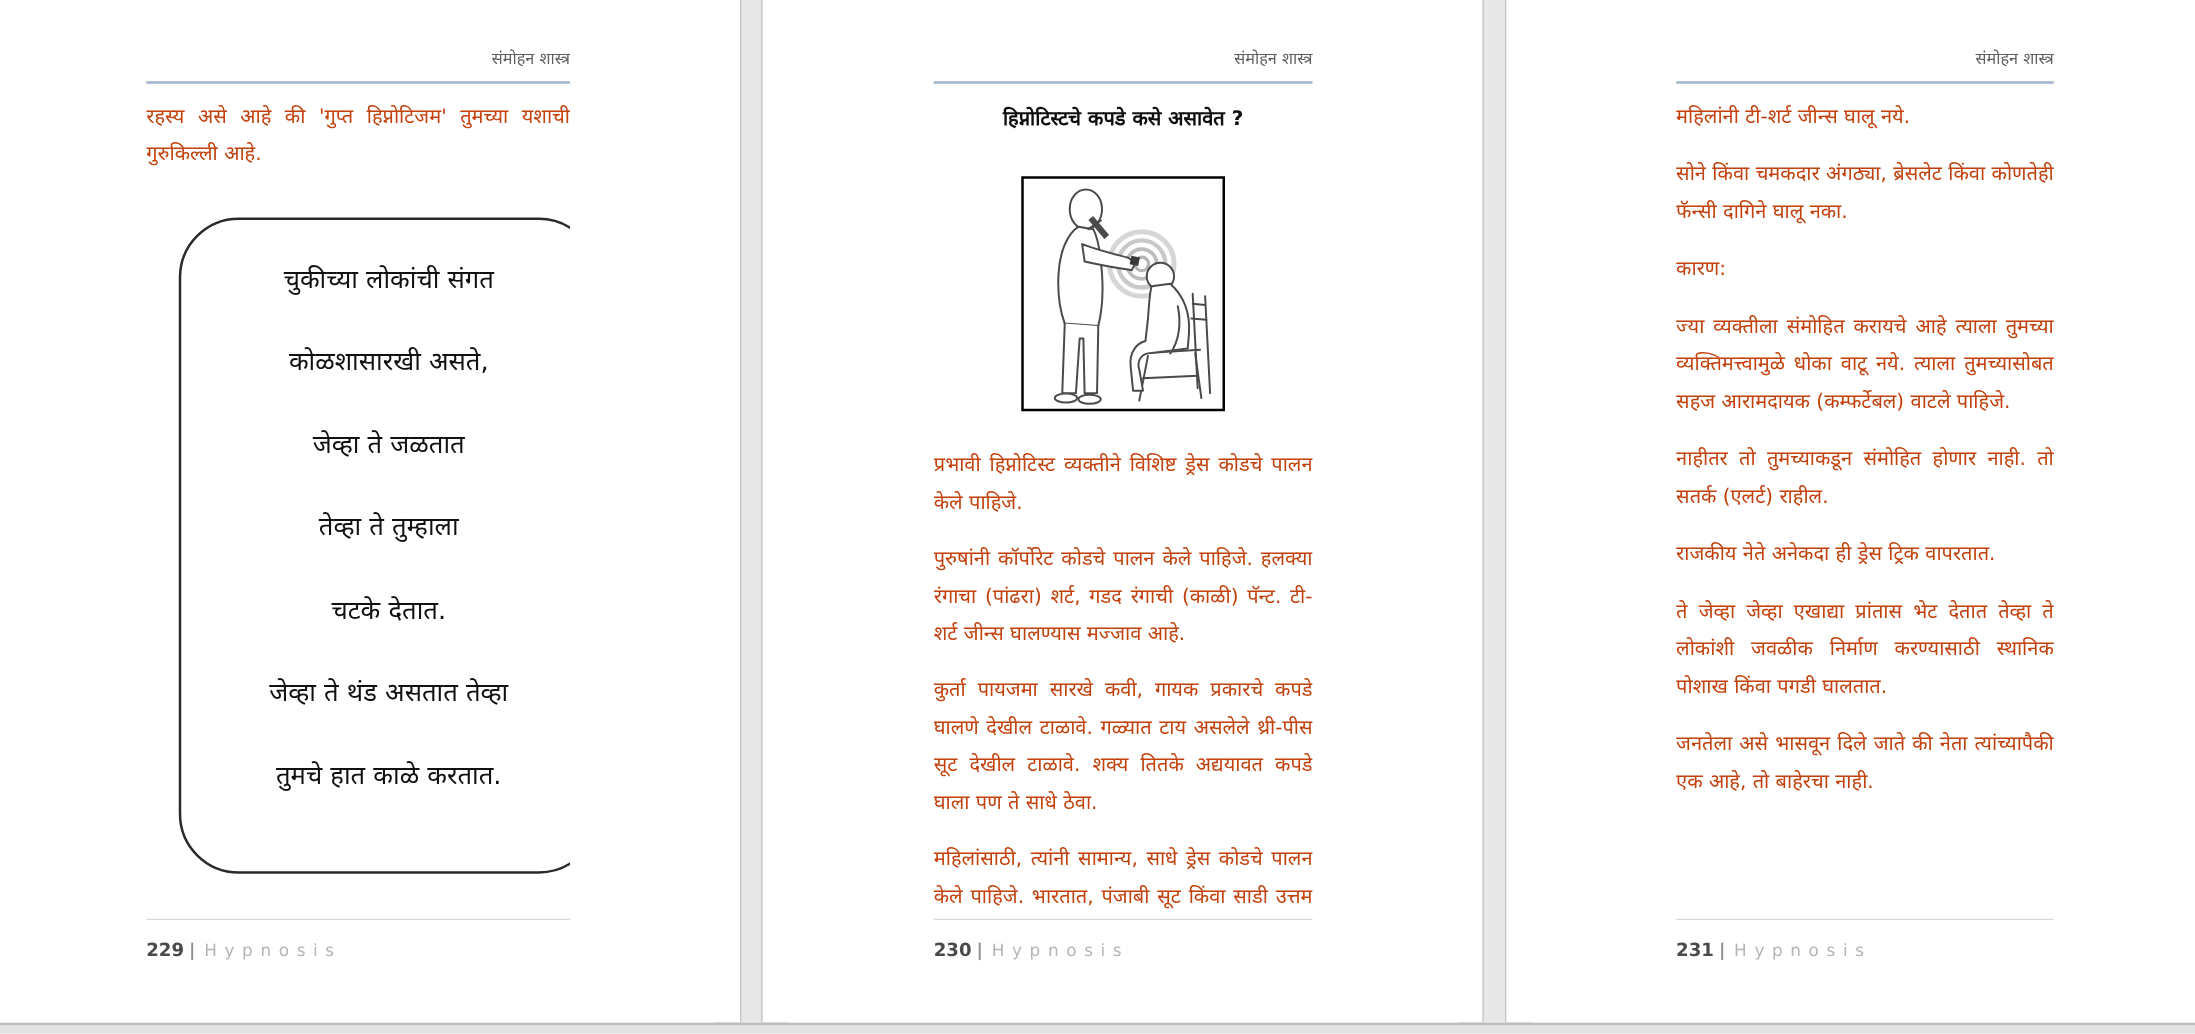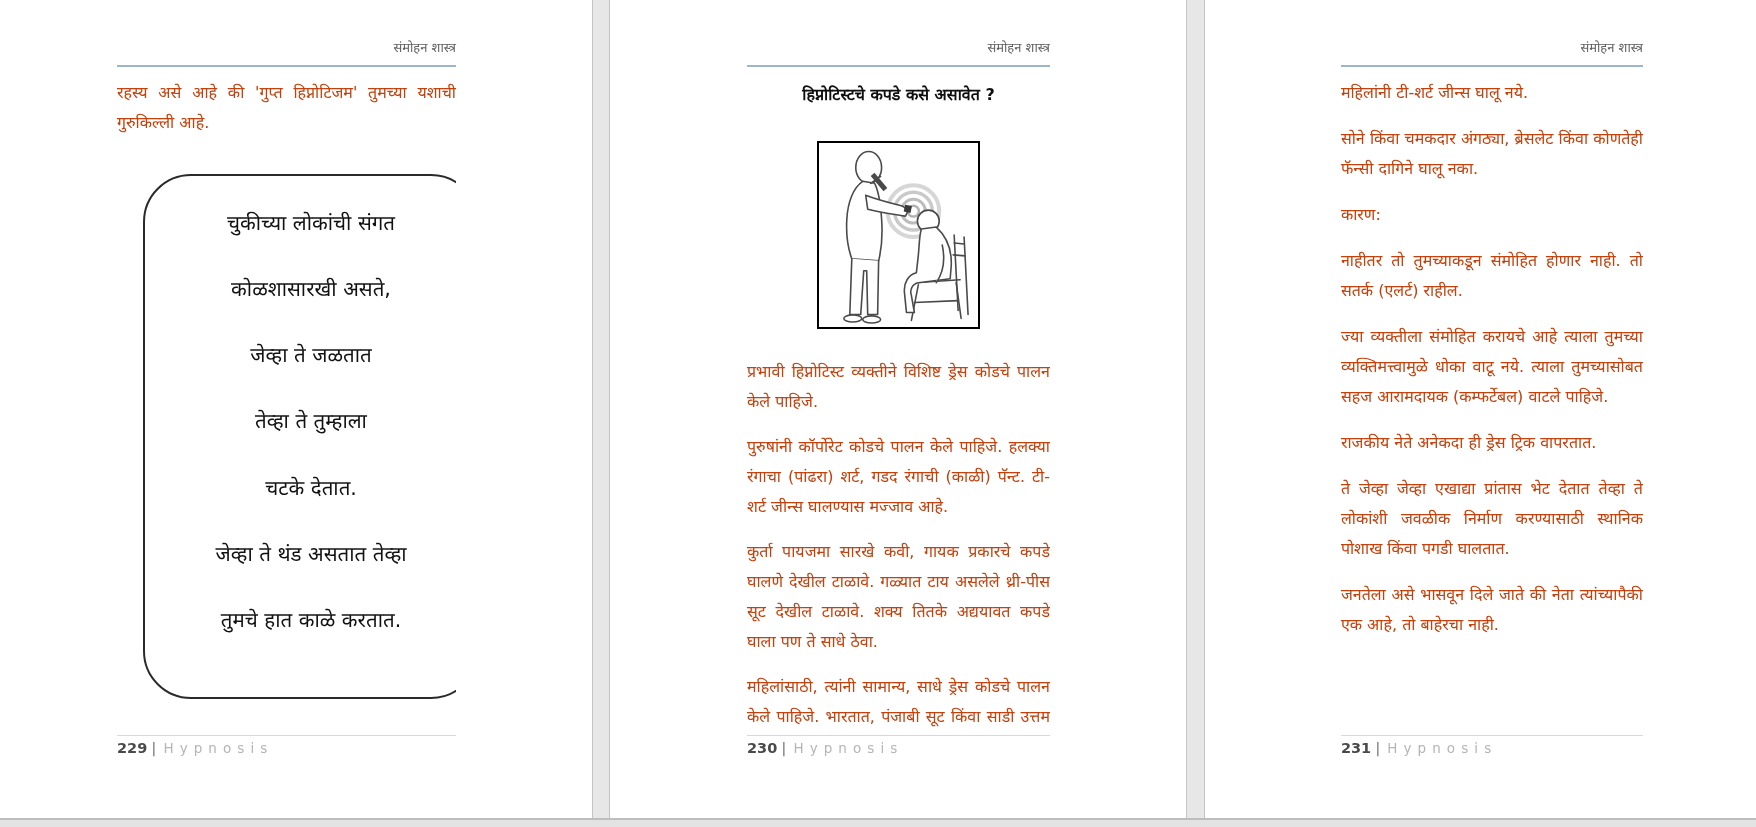--- a/index.html
+++ b/index.html
@@ -57,21 +57,21 @@
   .figure-box {
     width:163px; height:188px; margin:30px auto 0;
     box-sizing:border-box; border:2px solid #000; background:#fff;
   }
   .figure-box svg { width:100%; height:100%; display:block; }
   .para-group { margin-top:28px; }
 
   
   .page-footer { height:83px; flex:0 0 auto; }
   .footer-rule { height:1px; background:#d8d8d8; }
-  .footer-text { margin-top:2px; white-space:nowrap; }
+  .footer-text { margin-top:14px; white-space:nowrap; }
   .page-num { font-size:14.5px; font-weight:bold; color:#4a4a4a; }
   .footer-div { font-size:14px; font-weight:bold; color:#8f8f8f; margin:0 7px 0 4px; }
   .book-title { font-size:13.5px; color:#b5b5b5; letter-spacing:0.45em; }
 
   .scrollbar {
     height:9px; width:1756px; box-sizing:border-box;
     background:#e3e3e3; border-top:2px solid #bdbdbd;
   }
 </style>
 </head>
@@ -166,22 +166,22 @@
 
   <div class="gap gap-2"></div>
 
   <section class="page page-3">
     <div class="running-header">संमोहन शास्त्र</div>
     <div class="header-rule"></div>
     <div class="page-body">
       <p class="para">महिलांनी टी-शर्ट जीन्स घालू नये.</p>
       <p class="para">सोने किंवा चमकदार अंगठ्या, ब्रेसलेट किंवा कोणतेही फॅन्सी दागिने घालू नका.</p>
       <p class="para">कारण:</p>
+      <p class="para">ज्या व्यक्तीला संमोहित करायचे आहे त्याला तुमच्या व्यक्तिमत्त्वामुळे धोका वाटू नये. त्याला तुमच्यासोबत सहज आरामदायक (कम्फर्टेबल) वाटले पाहिजे.</p>
       <p class="para">नाहीतर तो तुमच्याकडून संमोहित होणार नाही. तो सतर्क (एलर्ट) राहील.</p>
-      <p class="para">ज्या व्यक्तीला संमोहित करायचे आहे त्याला तुमच्या व्यक्तिमत्त्वामुळे धोका वाटू नये. त्याला तुमच्यासोबत सहज आरामदायक (कम्फर्टेबल) वाटले पाहिजे.</p>
       <p class="para">राजकीय नेते अनेकदा ही ड्रेस ट्रिक वापरतात.</p>
       <p class="para">ते जेव्हा जेव्हा एखाद्या प्रांतास भेट देतात तेव्हा ते लोकांशी जवळीक निर्माण करण्यासाठी स्थानिक पोशाख किंवा पगडी घालतात.</p>
       <p class="para">जनतेला असे भासवून दिले जाते की नेता त्यांच्यापैकी एक आहे, तो बाहेरचा नाही.</p>
     </div>
     <footer class="page-footer">
       <div class="footer-rule"></div>
       <div class="footer-text">
         <span class="page-num">231</span><span class="footer-div">|</span><span class="book-title">Hypnosis</span>
       </div>
     </footer>

